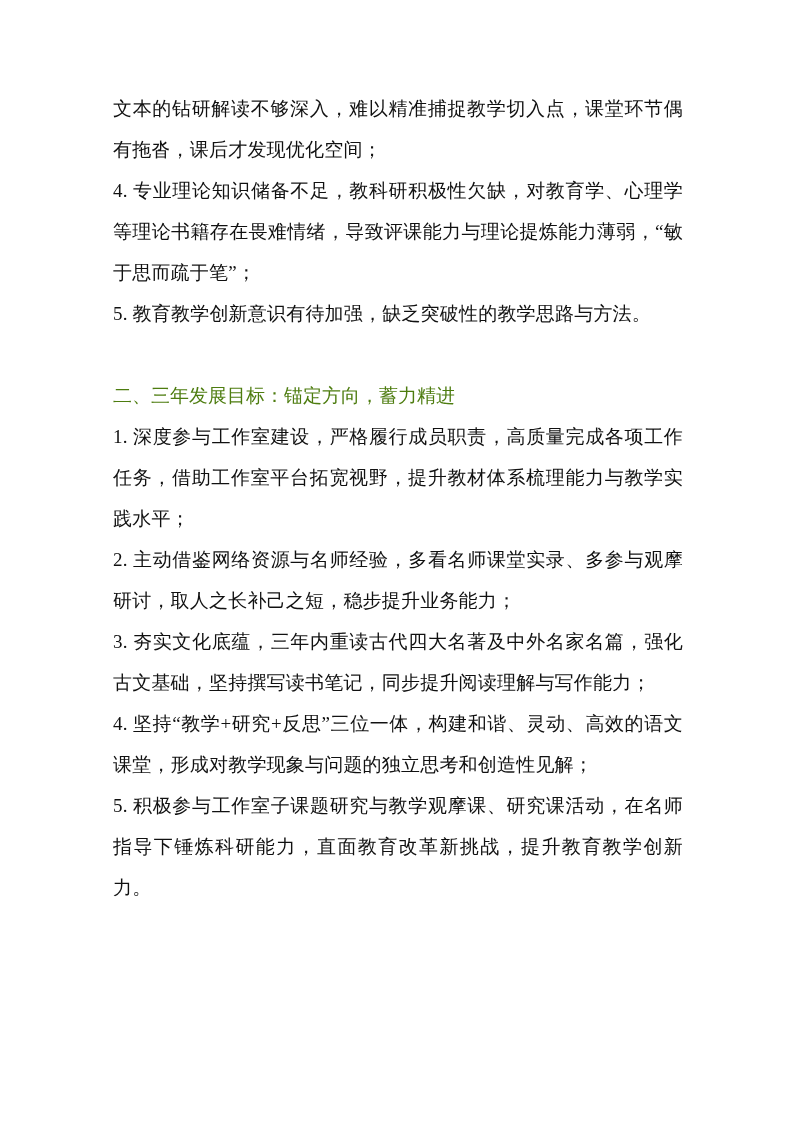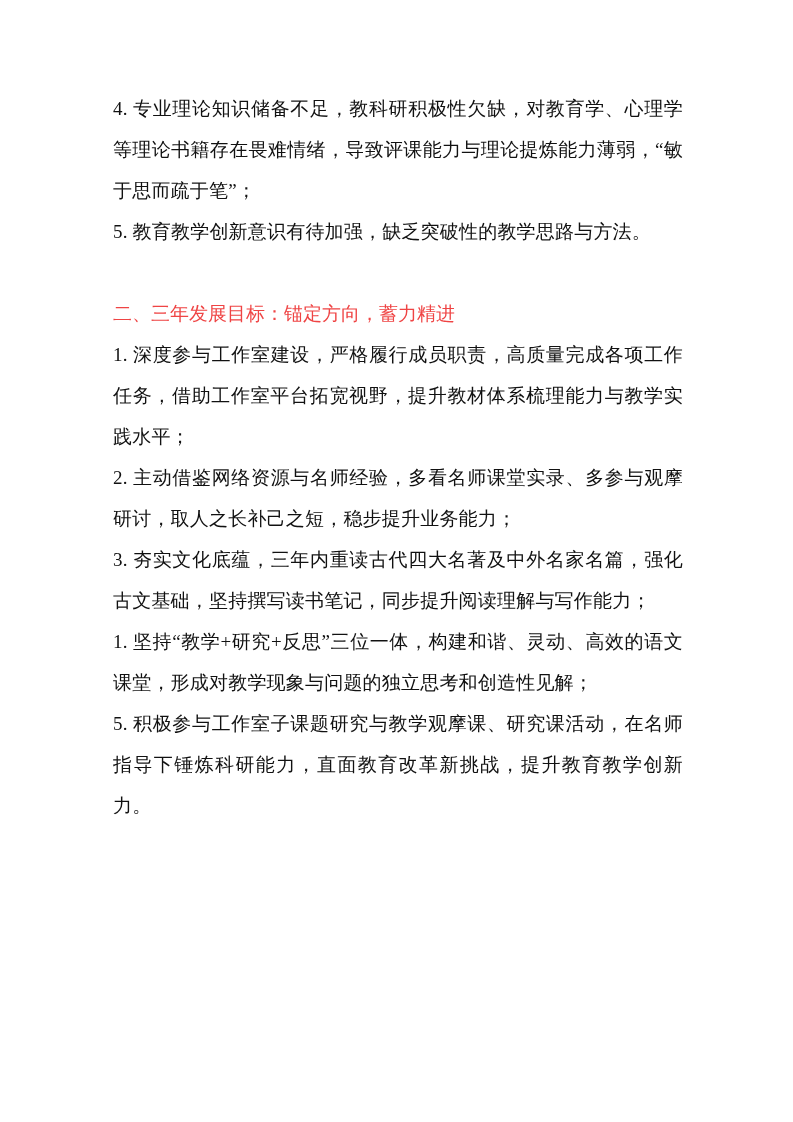--- a/index.html
+++ b/index.html
@@ -34,46 +34,47 @@
     margin: 0;
     letter-spacing: 0.2px;
     color: #111111;
     white-space: pre-wrap;
   }
   .heading {
     font-size: 19px;
     line-height: 41px;
     margin: 0;
     font-weight: normal;
-    color: #ef4444;
+    color: #4d7c0f;
   }
   .spacer-lg {
     height: 41px;
   }
 </style>
 </head>
 <body>
 
 <div class="page">
   <div class="content">
 
+    <p class="para">文本的钻研解读不够深入，难以精准捕捉教学切入点，课堂环节偶有拖沓，课后才发现优化空间；</p>
 
     <p class="para">4. 专业理论知识储备不足，教科研积极性欠缺，对教育学、心理学等理论书籍存在畏难情绪，导致评课能力与理论提炼能力薄弱，“敏于思而疏于笔”；</p>
 
     <p class="para">5. 教育教学创新意识有待加强，缺乏突破性的教学思路与方法。</p>
 
     <div class="spacer-lg"></div>
 
     <p class="heading">二、三年发展目标：锚定方向，蓄力精进</p>
 
 
     <p class="para">1. 深度参与工作室建设，严格履行成员职责，高质量完成各项工作任务，借助工作室平台拓宽视野，提升教材体系梳理能力与教学实践水平；</p>
 
     <p class="para">2. 主动借鉴网络资源与名师经验，多看名师课堂实录、多参与观摩研讨，取人之长补己之短，稳步提升业务能力；</p>
 
     <p class="para">3. 夯实文化底蕴，三年内重读古代四大名著及中外名家名篇，强化古文基础，坚持撰写读书笔记，同步提升阅读理解与写作能力；</p>
 
-    <p class="para">1. 坚持“教学+研究+反思”三位一体，构建和谐、灵动、高效的语文课堂，形成对教学现象与问题的独立思考和创造性见解；</p>
+    <p class="para">4. 坚持“教学+研究+反思”三位一体，构建和谐、灵动、高效的语文课堂，形成对教学现象与问题的独立思考和创造性见解；</p>
 
     <p class="para">5. 积极参与工作室子课题研究与教学观摩课、研究课活动，在名师指导下锤炼科研能力，直面教育改革新挑战，提升教育教学创新力。</p>
 
   </div>
 </div>
 
 </body></html>

